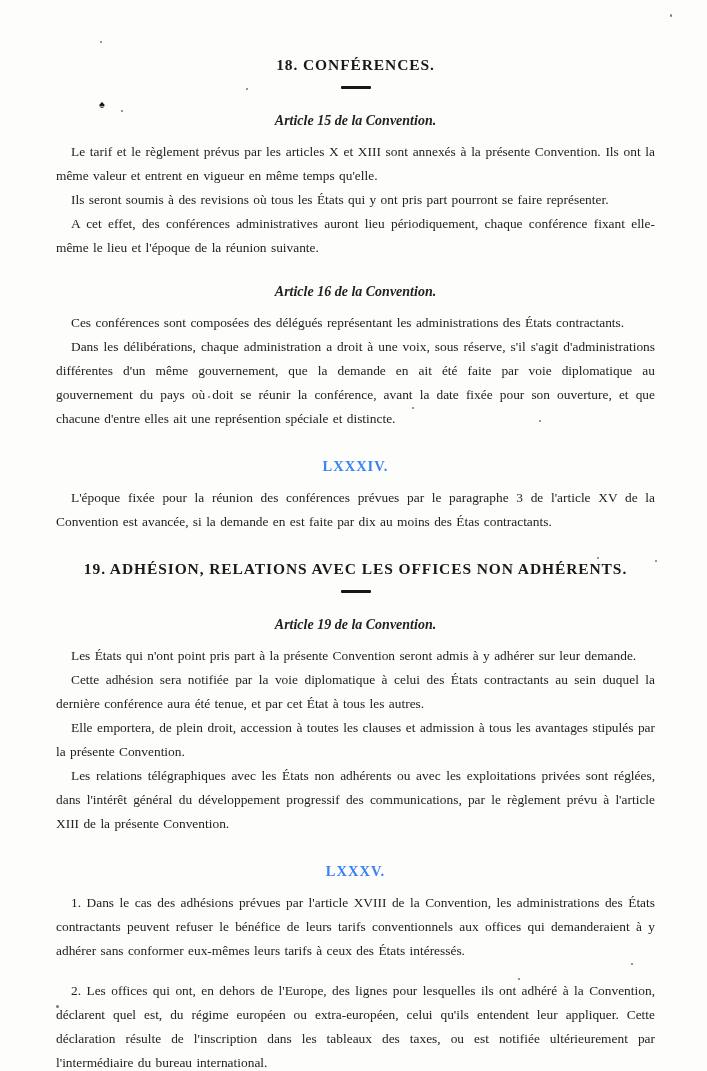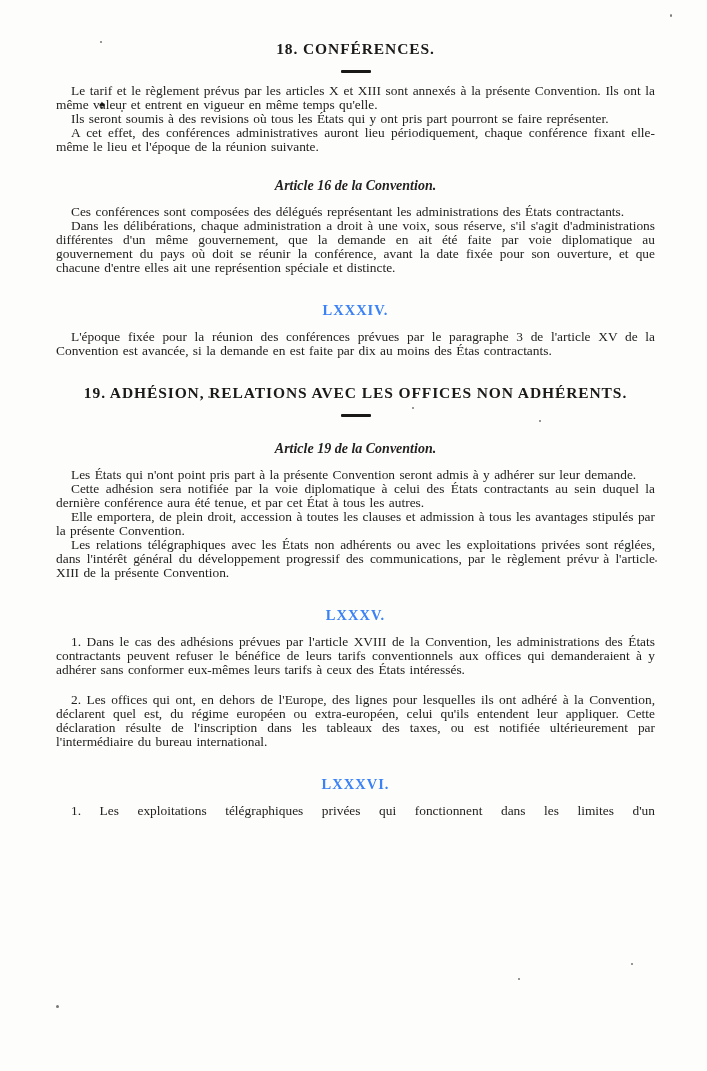--- a/index.html
+++ b/index.html
@@ -26,21 +26,21 @@
   .heading-section {
     text-align: center;
     font-size: 15.5px;
     letter-spacing: 0.9px;
     font-weight: bold;
     color: #1b1a18;
     margin: 26px 0 0 0;
     white-space: nowrap;
   }
   .heading-section.first {
-    margin-top: 0;
+    margin-top: 16px;
   }
   .heading-rule {
     width: 30px;
     height: 3px;
     background: #191817;
     margin: 12px auto 0 auto;
     border-radius: 1px;
   }
   .heading-article {
     text-align: center;
@@ -54,21 +54,21 @@
     text-align: center;
     font-size: 14.5px;
     letter-spacing: 1px;
     font-weight: bold;
     color: #3b82f6;
     margin: 27px 0 0 0;
   }
   .para {
     margin: 0;
     font-size: 13.4px;
-    line-height: 14px;
+    line-height: 24px;
     text-align: justify;
     text-indent: 15px;
     word-spacing: 1px;
     color: #242220;
   }
   .heading-article + .para,
   .heading-numeral + .para,
   .heading-rule + .para {
     margin-top: 11px;
   }
@@ -110,20 +110,21 @@
   <div class="speck" style="left:539px; top:420px; width:2px; height:2px;"></div>
   <div class="speck" style="left:597px; top:557px; width:2px; height:2px;"></div>
   <div class="speck" style="left:655px; top:560px; width:2px; height:2px;"></div>
   <div class="speck" style="left:631px; top:963px; width:2px; height:2px;"></div>
   <div class="speck" style="left:518px; top:978px; width:2px; height:2px;"></div>
   <div class="speck" style="left:56px;  top:1005px; width:3px; height:3px;"></div>
 
   <div id="blocks">
       <div class="heading-section first">18. CONFÉRENCES.</div>
       <div class="heading-rule"></div>
+      <div class="heading-article">Article 15 de la Convention.</div>
       <div class="para">Le tarif et le règlement prévus par les articles X et XIII sont annexés à la présente Convention. Ils ont la même valeur et entrent en vigueur en même temps qu'elle.</div>
       <div class="para">Ils seront soumis à des revisions où tous les États qui y ont pris part pourront se faire représenter.</div>
       <div class="para">A cet effet, des conférences administratives auront lieu périodiquement, chaque conférence fixant elle-même le lieu et l'époque de la réunion suivante.</div>
       <div class="heading-article">Article 16 de la Convention.</div>
       <div class="para">Ces conférences sont composées des délégués représentant les administrations des États contractants.</div>
       <div class="para">Dans les délibérations, chaque administration a droit à une voix, sous réserve, s'il s'agit d'administrations différentes d'un même gouvernement, que la demande en ait été faite par voie diplomatique au gouvernement du pays où doit se réunir la conférence, avant la date fixée pour son ouverture, et que chacune d'entre elles ait une représention spéciale et distincte.</div>
       <div class="heading-numeral">LXXXIV.</div>
       <div class="para">L'époque fixée pour la réunion des conférences prévues par le paragraphe 3 de l'article XV de la Convention est avancée, si la demande en est faite par dix au moins des Étas contractants.</div>
       <div class="heading-section">19. ADHÉSION, RELATIONS AVEC LES OFFICES NON ADHÉRENTS.</div>
       <div class="heading-rule"></div>

